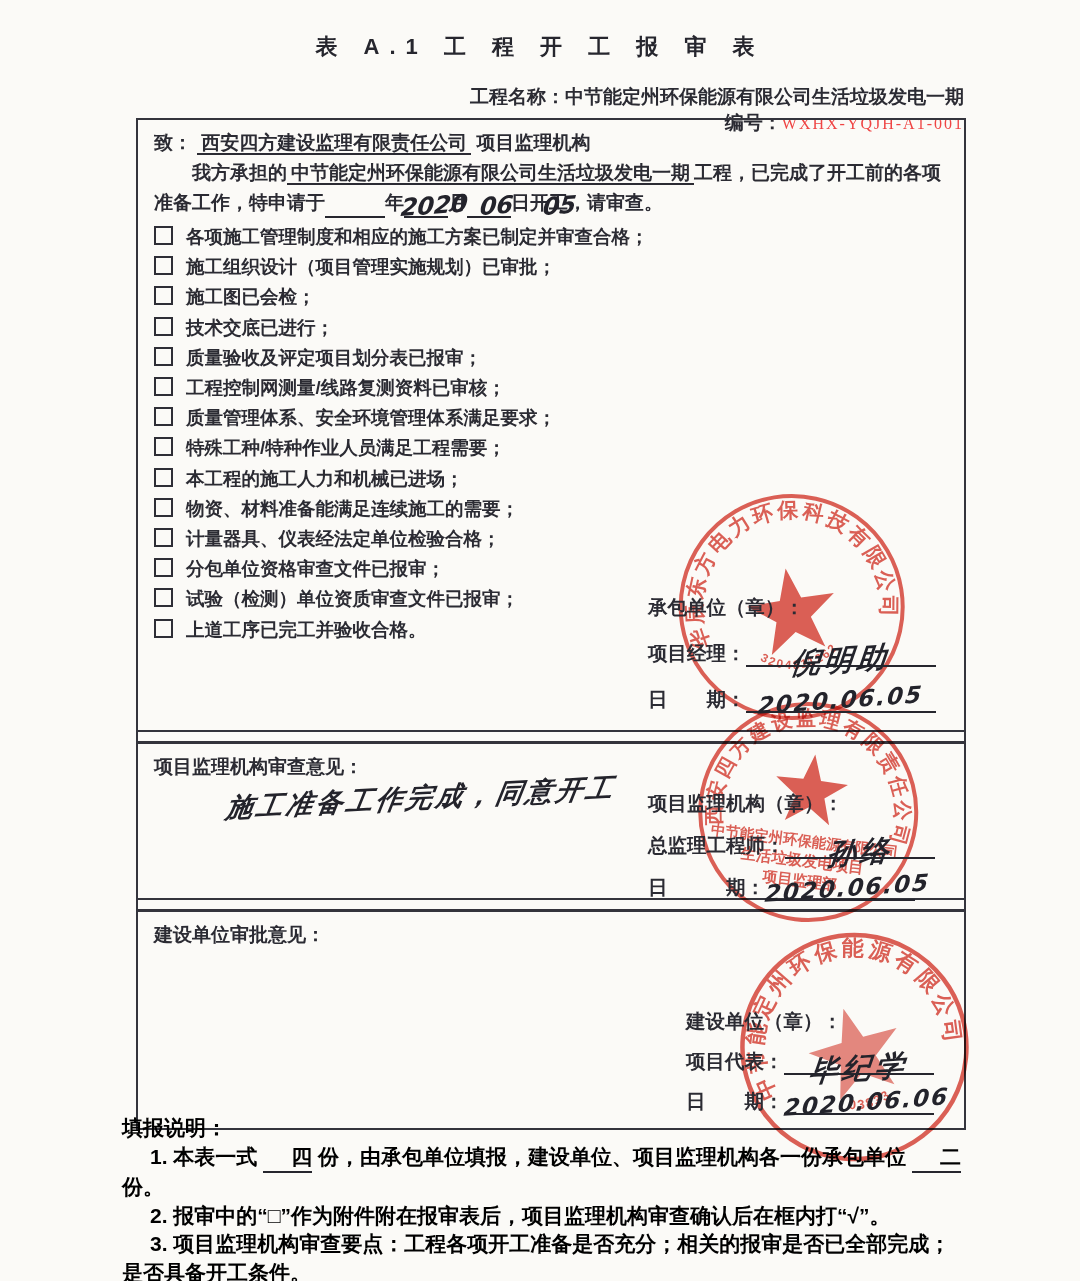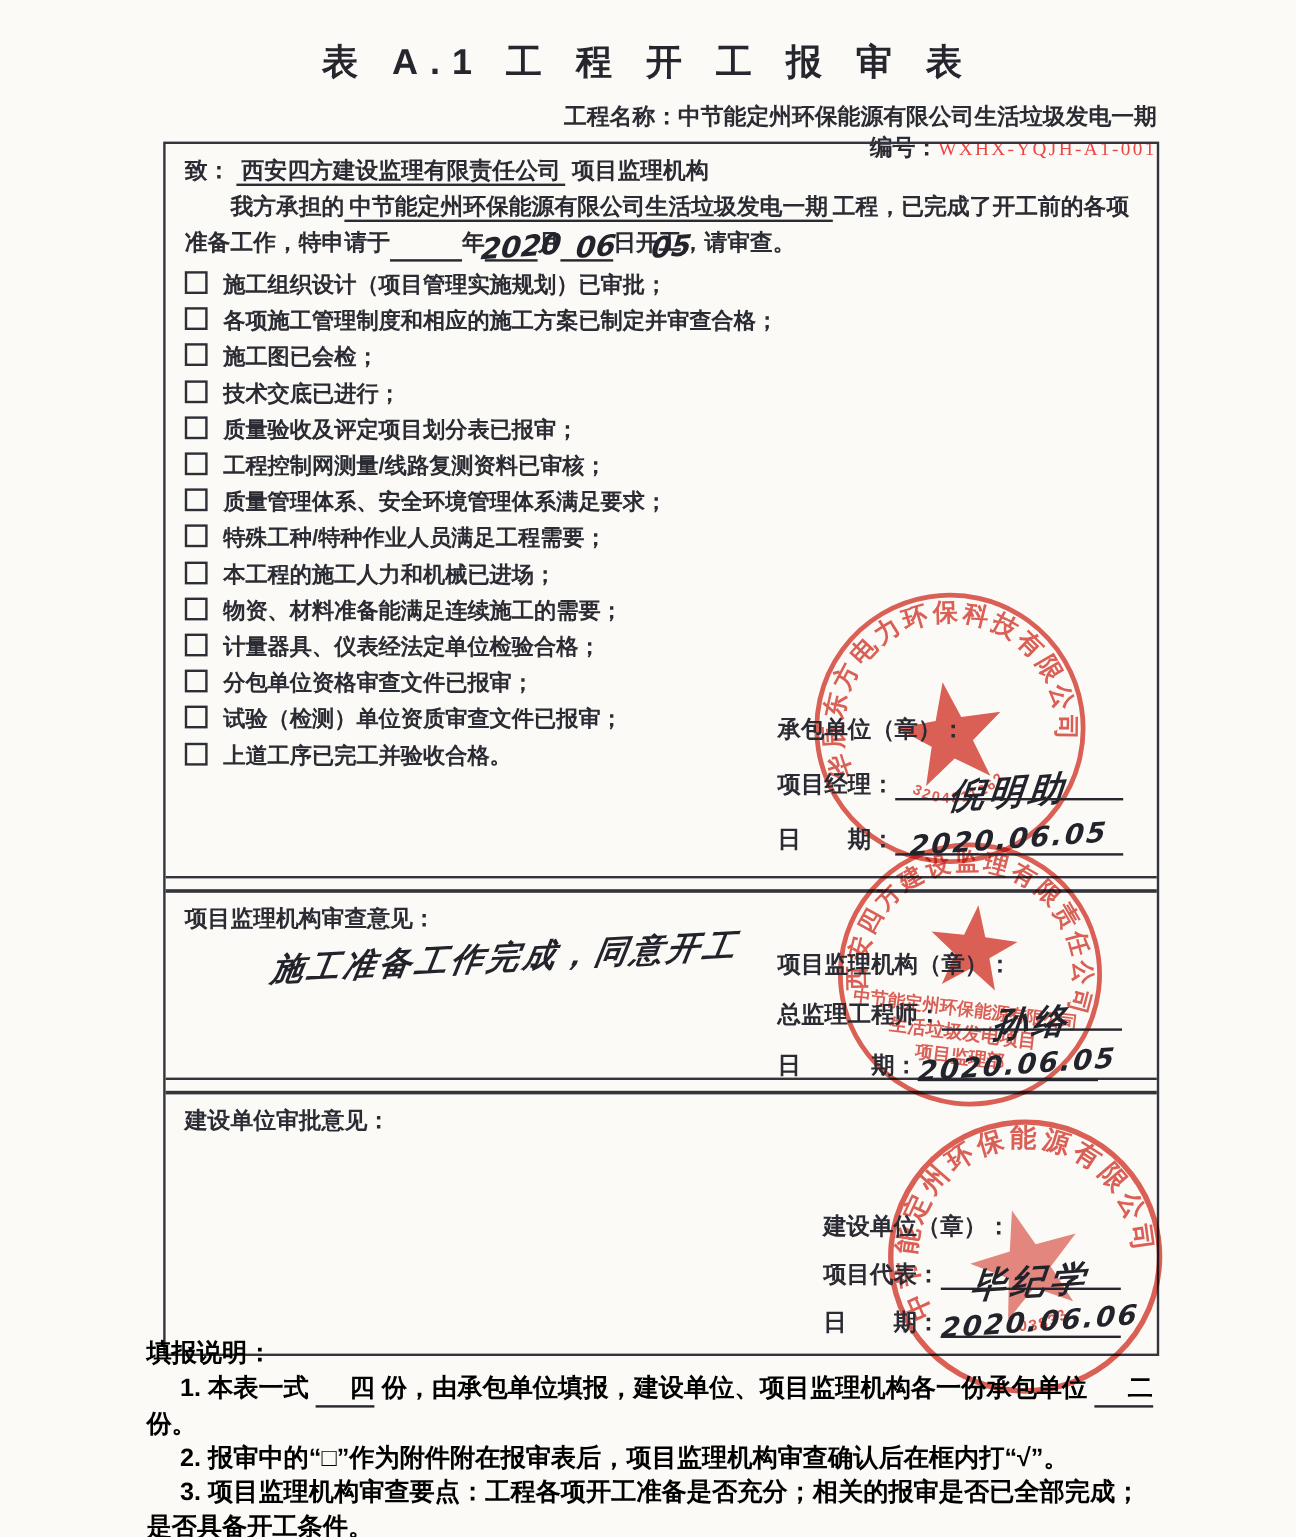--- a/index.html
+++ b/index.html
@@ -1,19 +1,19 @@
 <!DOCTYPE html>
 <html><head>
 <meta charset="utf-8">
 <style>
   html,body{margin:0;padding:0;background:#e9e7e2;}
   .page{position:relative;width:1080px;height:1281px;margin:0 auto;background:#fbfaf7;
         font-family:"Liberation Sans",sans-serif;color:#2b2b33;overflow:hidden;}
   
-  .title{padding-top:32px;text-align:center;font-size:30px;font-weight:bold;
+  .title{padding-top:32px;text-align:center;font-size:22px;font-weight:bold;
          letter-spacing:10px;color:#26262e;}
   .meta{position:absolute;left:122px;top:84px;width:842px;display:flex;
         justify-content:space-between;align-items:flex-end;font-size:19px;font-weight:bold;flex-direction:column;}
   .meta .pv{font-weight:bold;}
   .meta .no-val{font-family:"Liberation Serif",serif;font-weight:normal;font-size:16px;
         letter-spacing:2px;color:#ef4444;}
   
   .formbox{position:absolute;left:136px;top:118px;width:826px;border:2.5px solid #34343c;
            background:transparent;}
   .sec{position:relative;box-sizing:border-box;padding:8px 16px;font-size:19px;font-weight:600;}
@@ -76,22 +76,22 @@
       <div class="line">
         <span>致：</span>
         <span class="u">西安四方建设监理有限责任公司</span>
         <span>项目监理机构</span>
       </div>
       <div class="line indent">
         <span>我方承担的</span><span class="u">中节能定州环保能源有限公司生活垃圾发电一期</span><span>工程，已完成了开工前的各项准备工作，特申请于</span><span class="blank" style="width:60px"><span class="hand hand-year">2020</span></span><span>年</span><span class="blank" style="width:44px"><span class="hand hand-year">06</span></span><span>月</span><span class="blank" style="width:44px"><span class="hand hand-year">05</span></span><span>日开工，请审查。</span>
       </div>
 
       <ul class="checklist">
+        <li><span class="cb"></span><span>各项施工管理制度和相应的施工方案已制定并审查合格；</span></li>
         <li><span class="cb"></span><span>施工组织设计（项目管理实施规划）已审批；</span></li>
-        <li><span class="cb"></span><span>各项施工管理制度和相应的施工方案已制定并审查合格；</span></li>
         <li><span class="cb"></span><span>施工图已会检；</span></li>
         <li><span class="cb"></span><span>技术交底已进行；</span></li>
         <li><span class="cb"></span><span>质量验收及评定项目划分表已报审；</span></li>
         <li><span class="cb"></span><span>工程控制网测量/线路复测资料已审核；</span></li>
         <li><span class="cb"></span><span>质量管理体系、安全环境管理体系满足要求；</span></li>
         <li><span class="cb"></span><span>特殊工种/特种作业人员满足工程需要；</span></li>
         <li><span class="cb"></span><span>本工程的施工人力和机械已进场；</span></li>
         <li><span class="cb"></span><span>物资、材料准备能满足连续施工的需要；</span></li>
         <li><span class="cb"></span><span>计量器具、仪表经法定单位检验合格；</span></li>
         <li><span class="cb"></span><span>分包单位资格审查文件已报审；</span></li>

